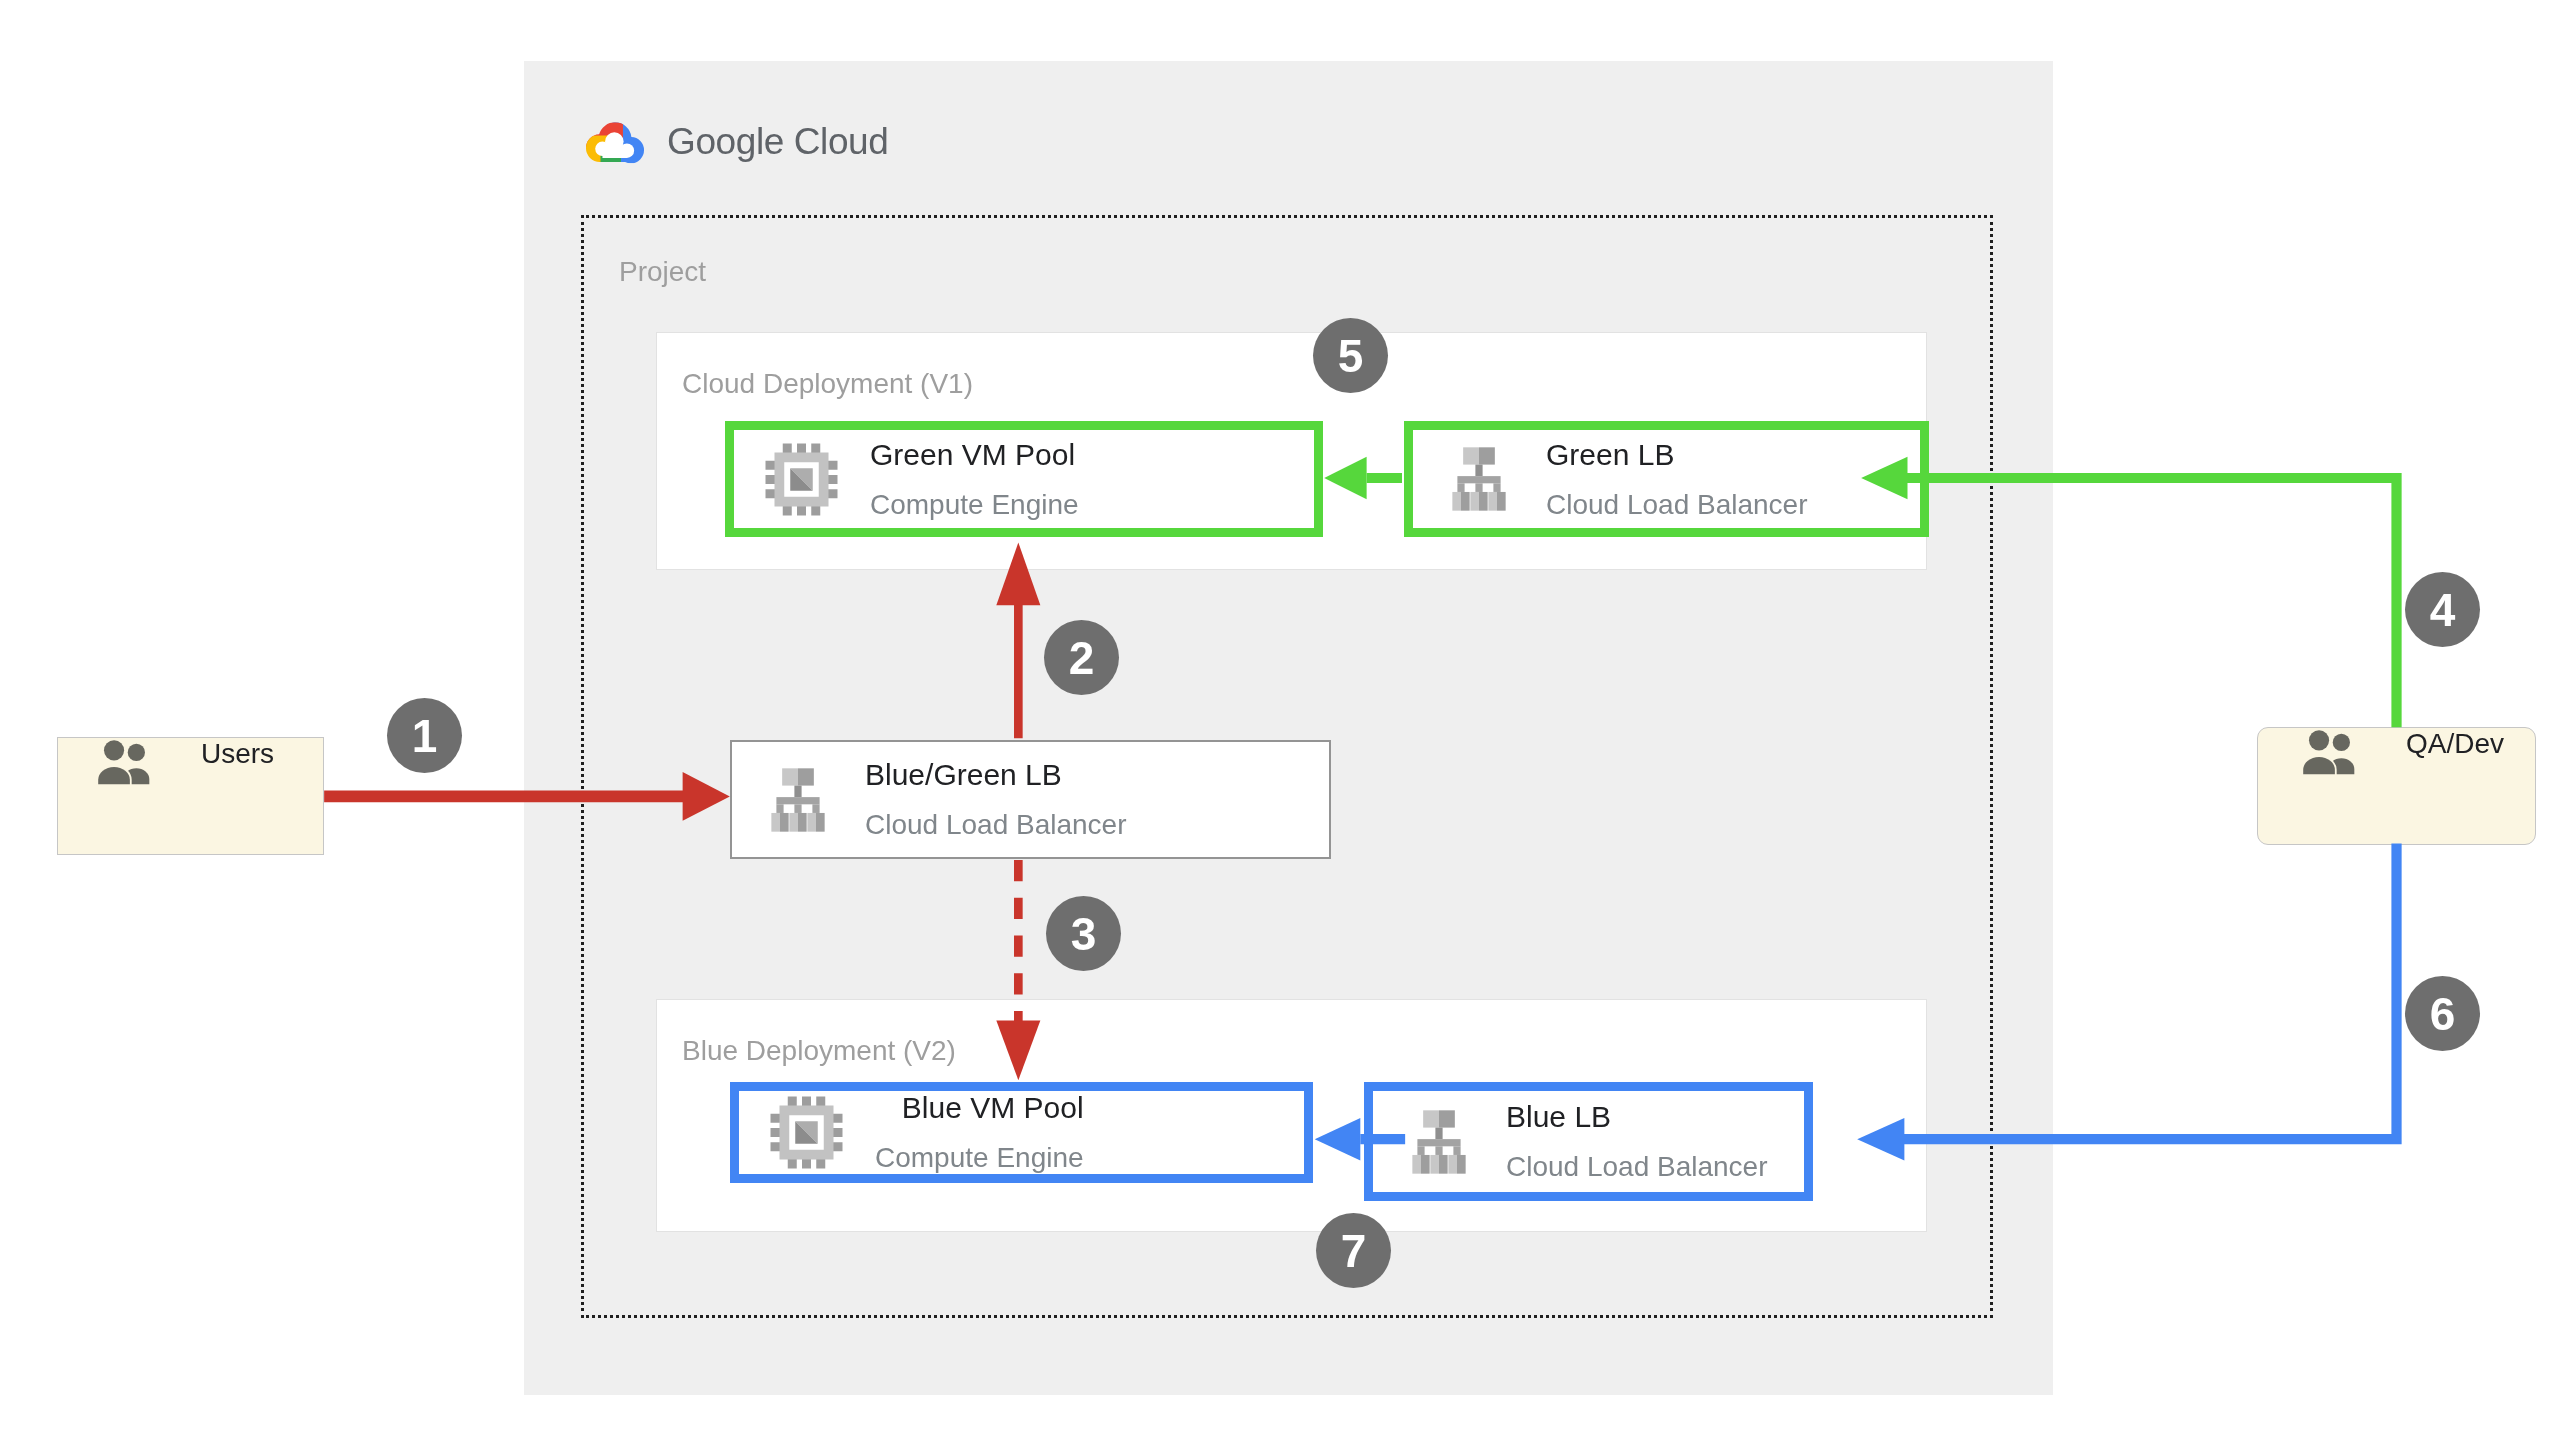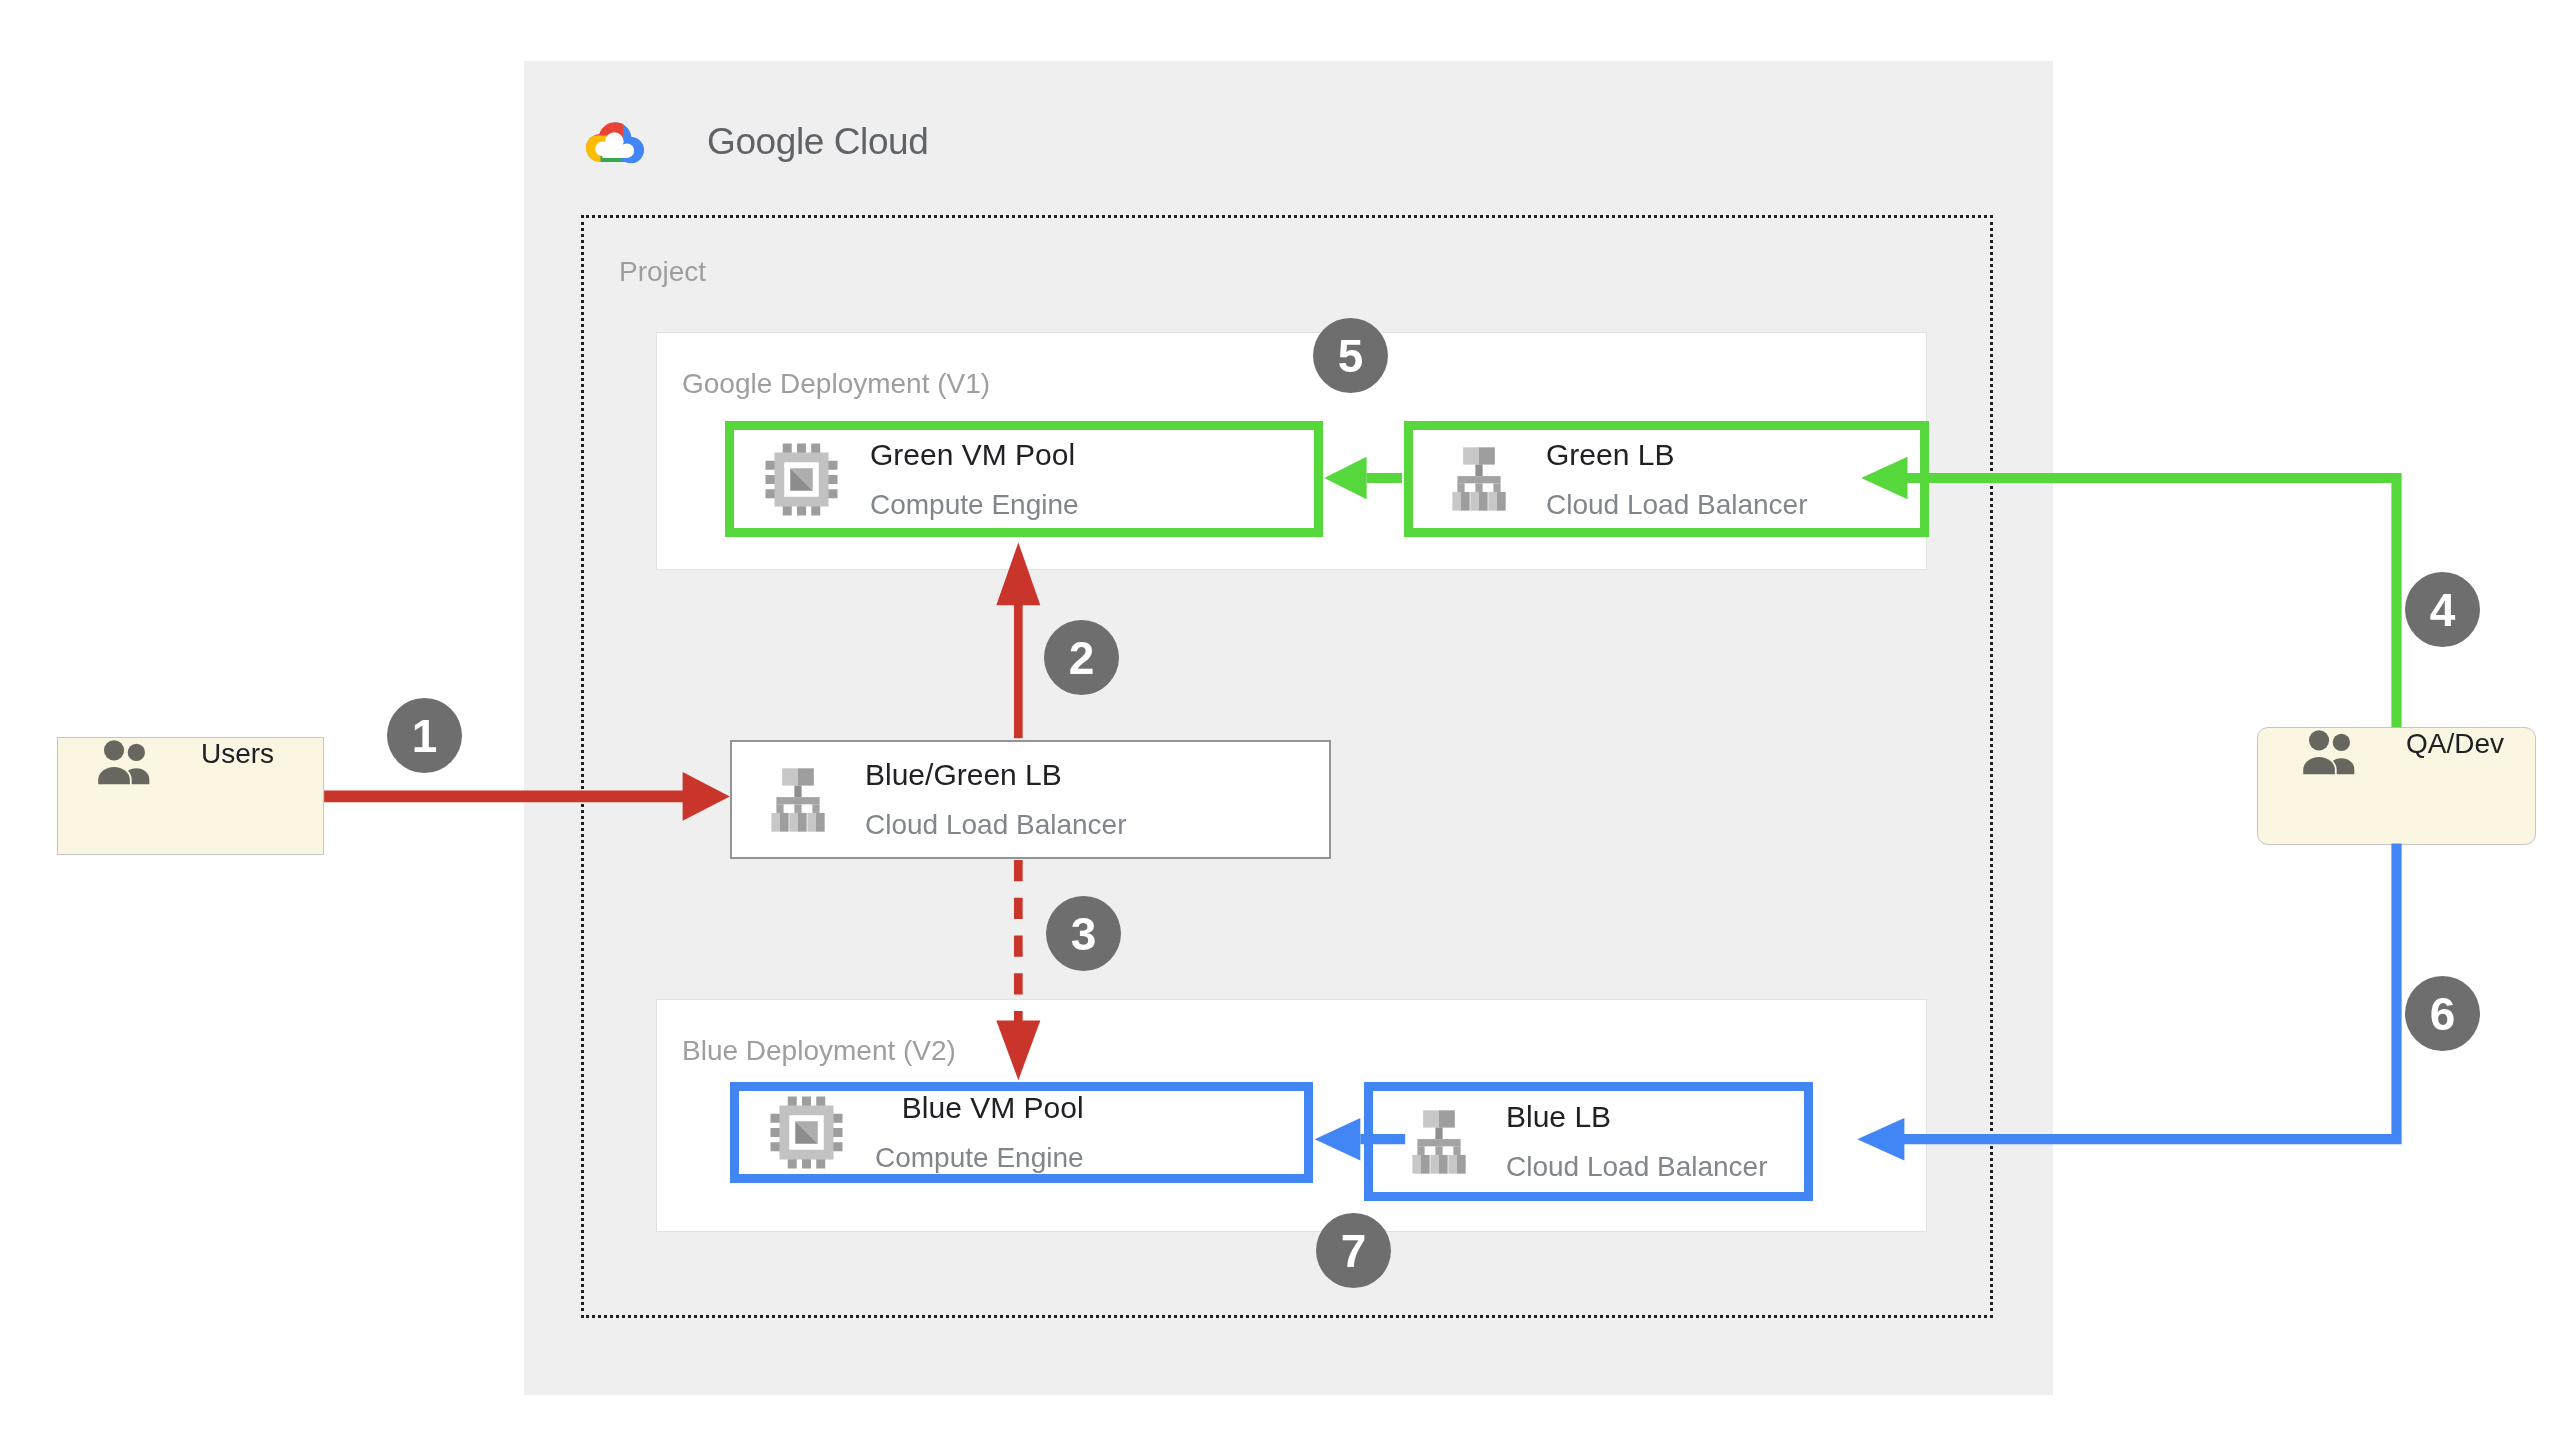--- a/index.html
+++ b/index.html
@@ -15,21 +15,21 @@
   .panel {
     position: absolute;
     left: 524px; top: 61px;
     width: 1529px; height: 1334px;
     background: var(--panel);
   }
   
   .logo {
     position: absolute;
     left: 582px; top: 115px;
-    display: flex; align-items: center; gap: 40px;
+    display: flex; align-items: center;
   }
   .logo svg { width: 66px; height: 53px; }
   .logo-text {
     margin-left: 19px;
     font-size: 37px;
     font-weight: 500;
     letter-spacing: -0.4px;
     color: var(--logo_text);
   }
   
@@ -163,21 +163,21 @@
       </g>
     </svg>
     <span class="logo-text">Google Cloud</span>
   </div>
 
   <div class="project-box">
     <span class="project-label">Project</span>
   </div>
 
   <div class="container green-dep">
-    <span class="container-label">Google Deployment (V1)</span>
+    <span class="container-label">Cloud Deployment (V1)</span>
   </div>
 
   <div class="container blue-dep">
     <span class="container-label">Blue Deployment (V2)</span>
   </div>
 
   <div class="node green-border green-vm">
     <svg class="chip" viewBox="0 0 100 100">
       <g fill="#9D9D9D">
         <rect x="25" y="2" width="12" height="14"></rect>

